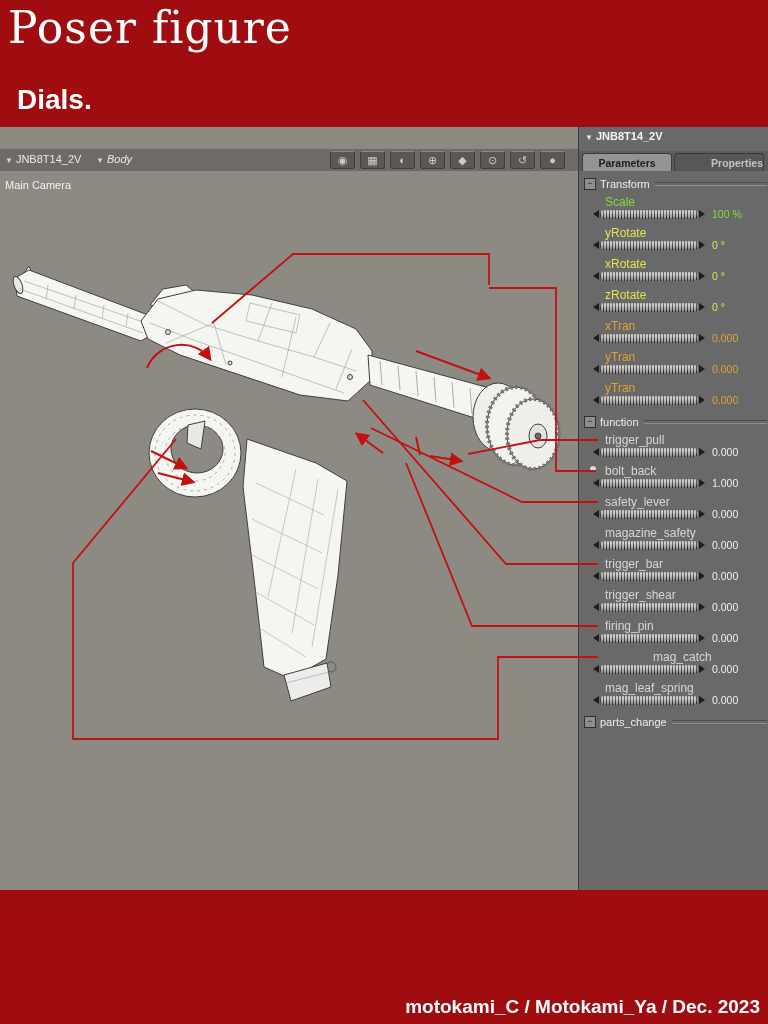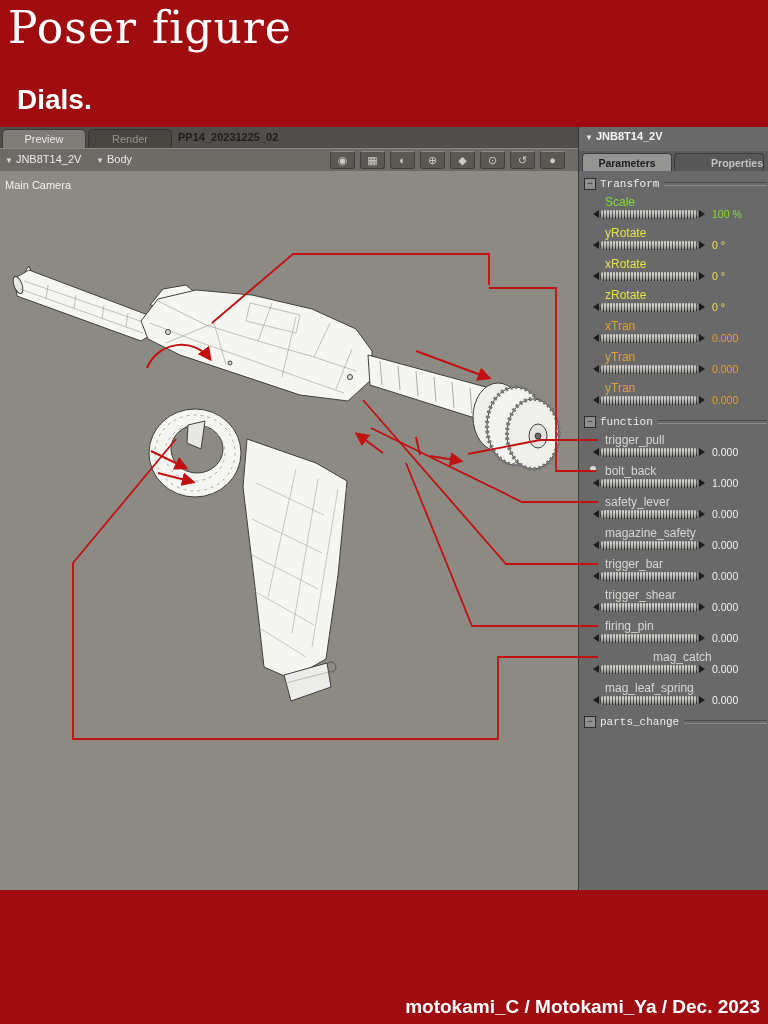--- a/index.html
+++ b/index.html
@@ -21,42 +21,42 @@
   .viewport-col{position:absolute;left:0;top:0;width:578px;height:763px;background:#8d8a84;}
   .tabbar{position:absolute;left:0;top:0;width:578px;height:21px;background:#504e4a;}
   .vtab{position:absolute;top:2px;height:19px;line-height:19px;text-align:center;
         font-size:11px;border-radius:5px 5px 0 0;}
   .vtab.preview{left:2px;width:82px;background:#807d78;color:#eceae6;border:1px solid #3c3a37;border-bottom:none;}
   .vtab.render{left:88px;width:82px;background:#474540;color:#96938d;border:1px solid #35332f;border-bottom:none;}
   .doc-title{position:absolute;left:178px;top:4px;font-size:11px;font-weight:bold;color:#201e1c;}
   .controlbar{position:absolute;left:0;top:21px;width:578px;height:23px;background:#6e6b66;border-top:1px solid #8a8781;box-sizing:border-box;}
   .dropdown{position:absolute;top:4px;font-size:11px;color:#ecebe7;cursor:default;}
   .dropdown .tri{font-size:8px;color:#d9d7d2;margin-right:3px;}
-  #dd-figure{left:5px;} #dd-body{left:96px;}
+  #dd-figure{left:5px;} #dd-body{left:96px;font-style:italic;}
   #toolbar-icons{position:absolute;left:330px;top:2px;width:246px;height:19px;display:flex;gap:5px;}
   .tool-icon{width:25px;height:18px;background:#5a5852;border:1px solid #403e3a;border-top-color:#8d8a83;
      border-radius:3px;color:#cfccc5;font-size:11px;line-height:17px;text-align:center;box-sizing:border-box;}
   .viewport{position:absolute;left:0;top:44px;width:578px;height:719px;background:#8d8a84;}
   .camera-label{position:absolute;left:5px;top:8px;font-size:11px;color:#f2f1ee;}
 
   
   .params-col{position:absolute;left:578px;top:0;width:190px;height:763px;background:#696969;
       border-left:1px solid #3a3a3a;box-sizing:border-box;}
   .panel-header{position:absolute;left:6px;top:3px;font-size:11px;font-weight:bold;color:#f4f4f2;}
   .panel-header .tri{font-size:8px;color:#e6e6e3;margin-right:3px;}
   .ptabs{position:absolute;left:0;top:24px;width:190px;height:20px;background:#5b5b5b;}
   .ptab{position:absolute;top:2px;height:18px;line-height:18px;text-align:center;font-size:10.5px;
         border-radius:4px 4px 0 0;border:1px solid #3c3c3c;border-bottom:none;box-sizing:border-box;font-weight:bold;}
   .ptab.active{left:3px;width:90px;background:#949492;color:#1d1d1d;}
   .ptab.inactive{left:95px;width:90px;background:#575757;color:#c3c3c1;text-align:right;}
   #param-sections{position:absolute;left:0;top:46px;width:190px;}
   .section-header{display:flex;align-items:center;height:17px;margin:2px 2px 2px 2px;}
   .sec-box{width:10px;height:10px;background:#8f8f8d;border:1px solid #2e2e2e;color:#1c1c1c;
      font-size:9px;line-height:9px;text-align:center;margin:0 4px 0 3px;}
-  .sec-title{font-size:11px;color:#ececea;white-space:nowrap;font-family:Liberation Mono, monospace;}
+  .sec-title{font-size:11px;color:#ececea;white-space:nowrap;}
   .sec-line{flex:1;height:2px;margin-left:5px;border-top:1px solid #4c4c4c;border-bottom:1px solid #8c8c8c;}
   .dial{height:31px;position:relative;}
   .dial-label{position:absolute;left:26px;top:1px;font-size:12px;}
   .mod-dot{position:absolute;left:11px;top:3px;width:6px;height:6px;border-radius:50%;background:#d9d9d6;}
   .dial-row{position:absolute;left:14px;top:14px;display:flex;align-items:center;}
   .dial-widget{display:flex;align-items:center;width:112px;}
   .arrL{width:0;height:0;border-top:4px solid transparent;border-bottom:4px solid transparent;border-right:6px solid #1d1d1d;margin-right:1px;}
   .arrR{width:0;height:0;border-top:4px solid transparent;border-bottom:4px solid transparent;border-left:6px solid #1d1d1d;margin-left:1px;}
   .stripes{flex:1;height:9px;border-radius:4px;
      background:
@@ -71,25 +71,20 @@
 </head>
 <body>
 
 <div class="banner-title">Poser figure</div>
 <div class="banner-subtitle">Dials.</div>
 <div class="footer-credit">motokami_C / Motokami_Ya / Dec. 2023</div>
 
 <div id="app">
 
   <div class="viewport-col">
-    <div class="tabbar">
-      <div class="vtab preview">Preview</div>
-      <div class="vtab render">Render</div>
-      <div class="doc-title">PP14_20231225_02</div>
-    </div>
     <div class="controlbar">
       <div class="dropdown" id="dd-figure">
         <span class="tri">▼</span><span>JNB8T14_2V</span>
       </div>
       <div class="dropdown" id="dd-body">
         <span class="tri">▼</span><span>Body</span>
       </div>
       <div id="toolbar-icons">
           <div class="tool-icon">◉</div>
           <div class="tool-icon">▦</div>

